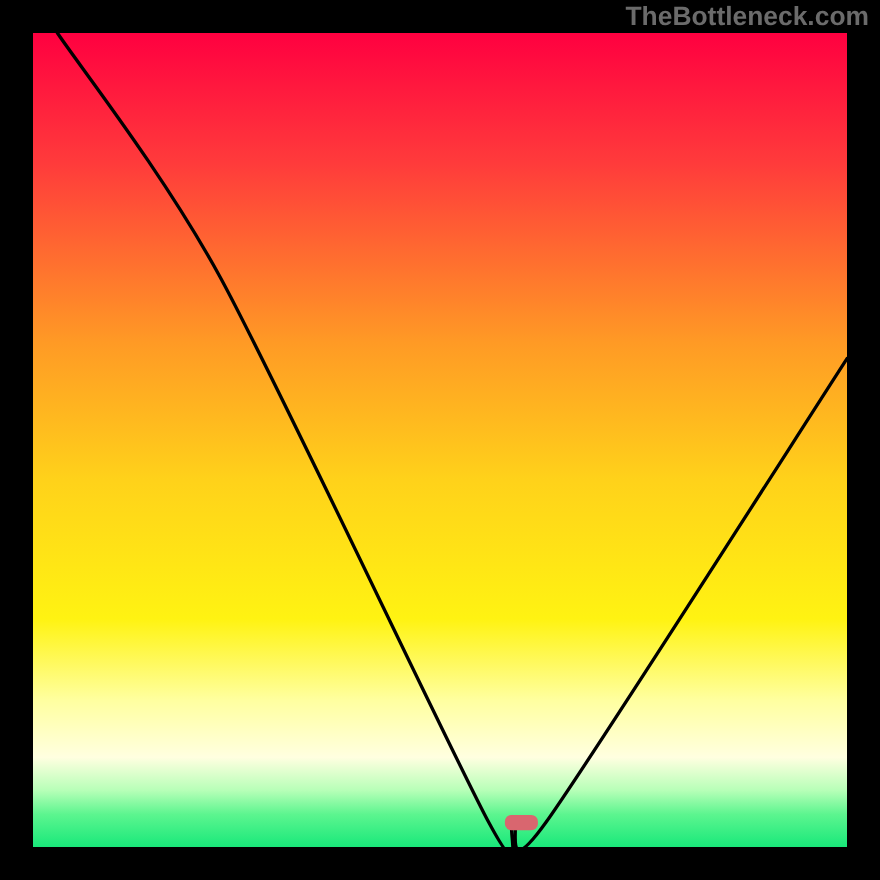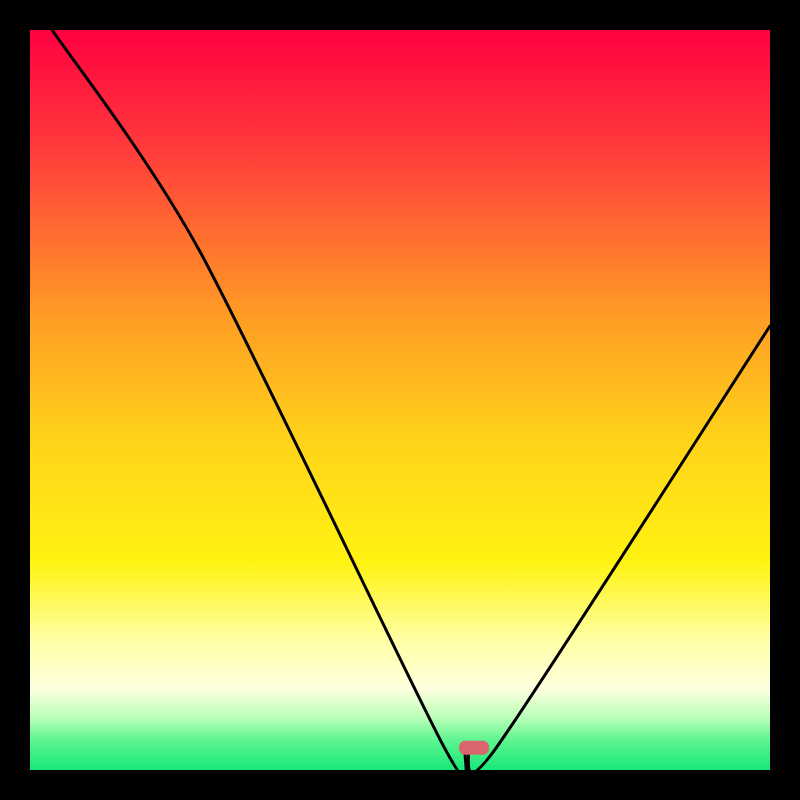--- a/index.html
+++ b/index.html
@@ -28,20 +28,21 @@
     z-index: 10;
   }
   svg {
     display: block;
   }
 </style>
 </head>
 <body>
 
 <div class="chart-container">
+  <div class="watermark">TheBottleneck.com</div>
   <svg id="chart-svg" width="800" height="800" viewBox="0 0 800 800">
     <defs>
       <linearGradient id="bg-gradient" x1="0%" y1="0%" x2="0%" y2="100%">
           <stop offset="0%" stop-color="#ff0040"></stop>
           <stop offset="16%" stop-color="#ff3b3b"></stop>
           <stop offset="38%" stop-color="#ff9a25"></stop>
           <stop offset="55%" stop-color="#ffd21a"></stop>
           <stop offset="72%" stop-color="#fff312"></stop>
           <stop offset="82%" stop-color="#ffffa0"></stop>
           <stop offset="89%" stop-color="#ffffe0"></stop>

